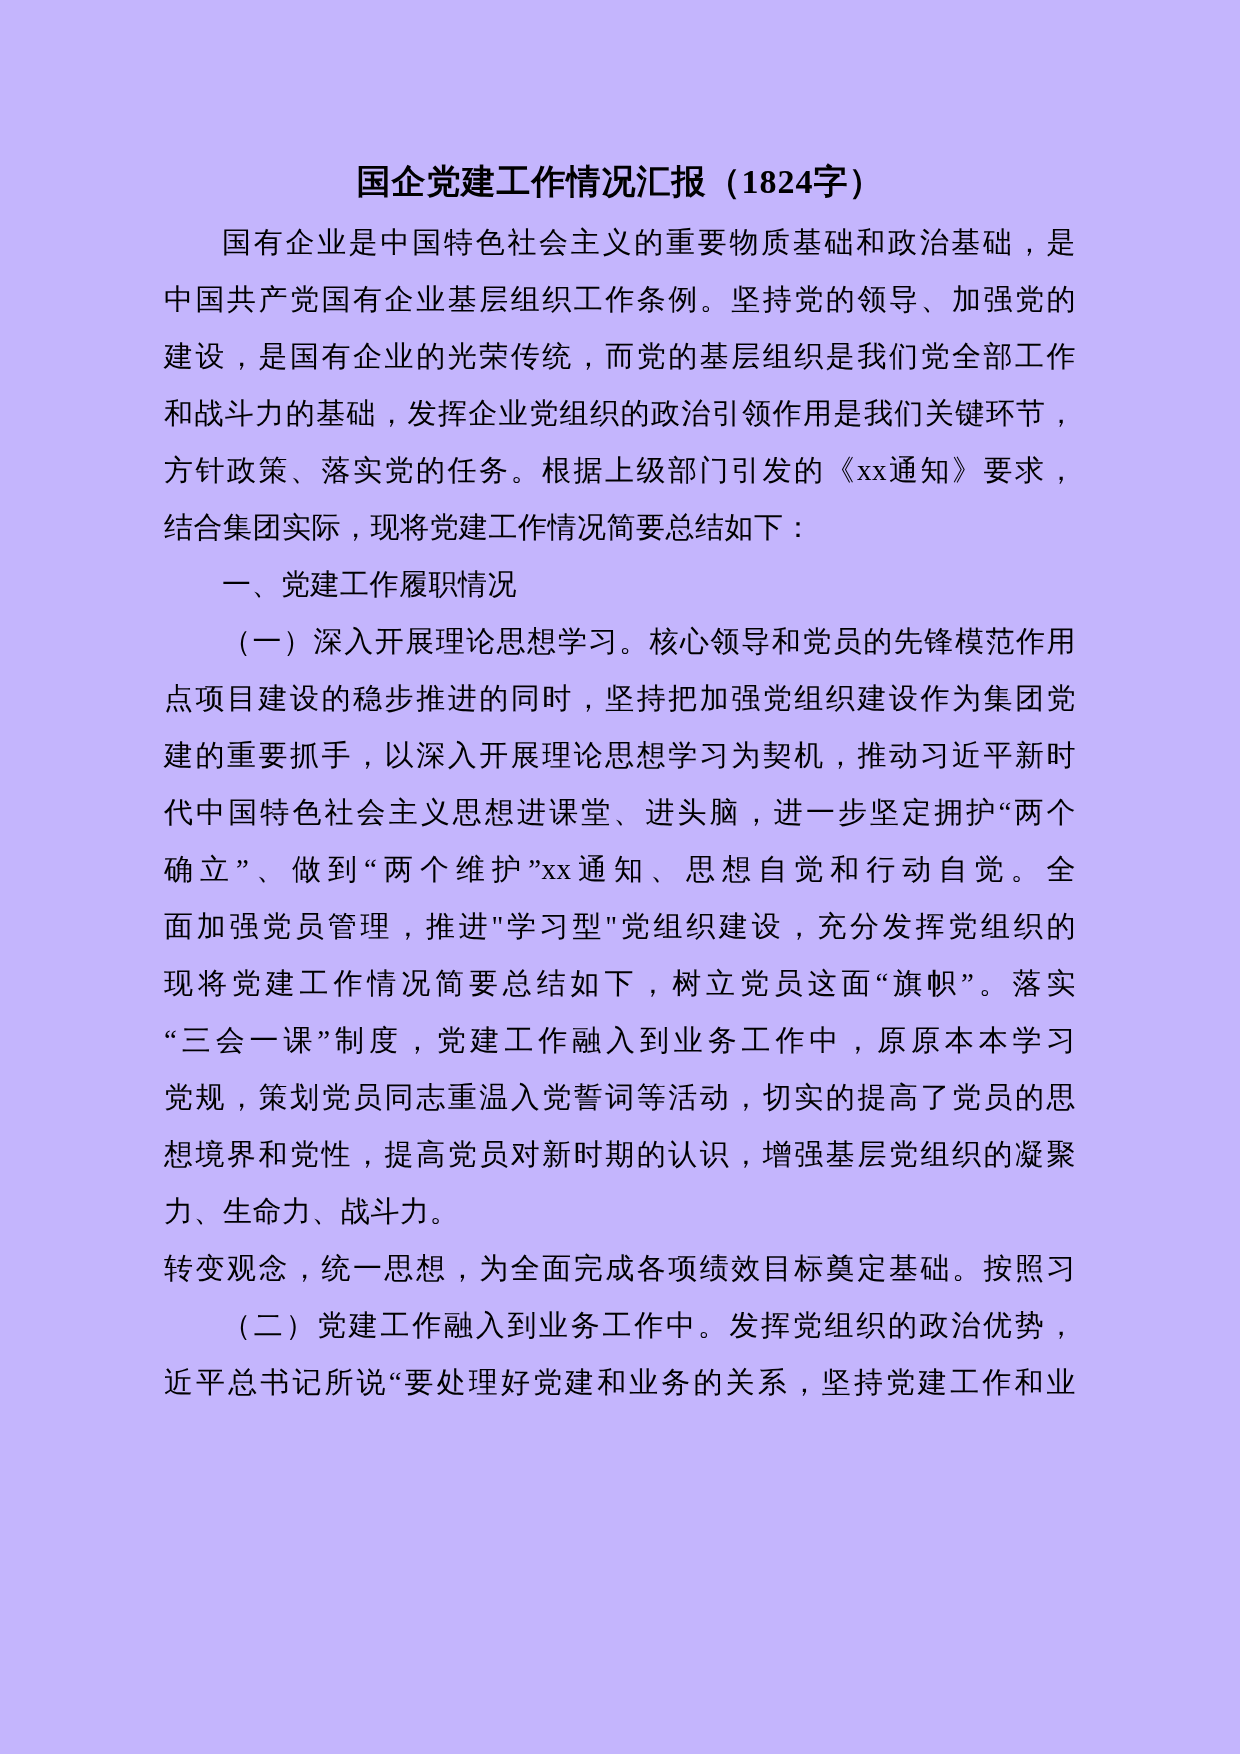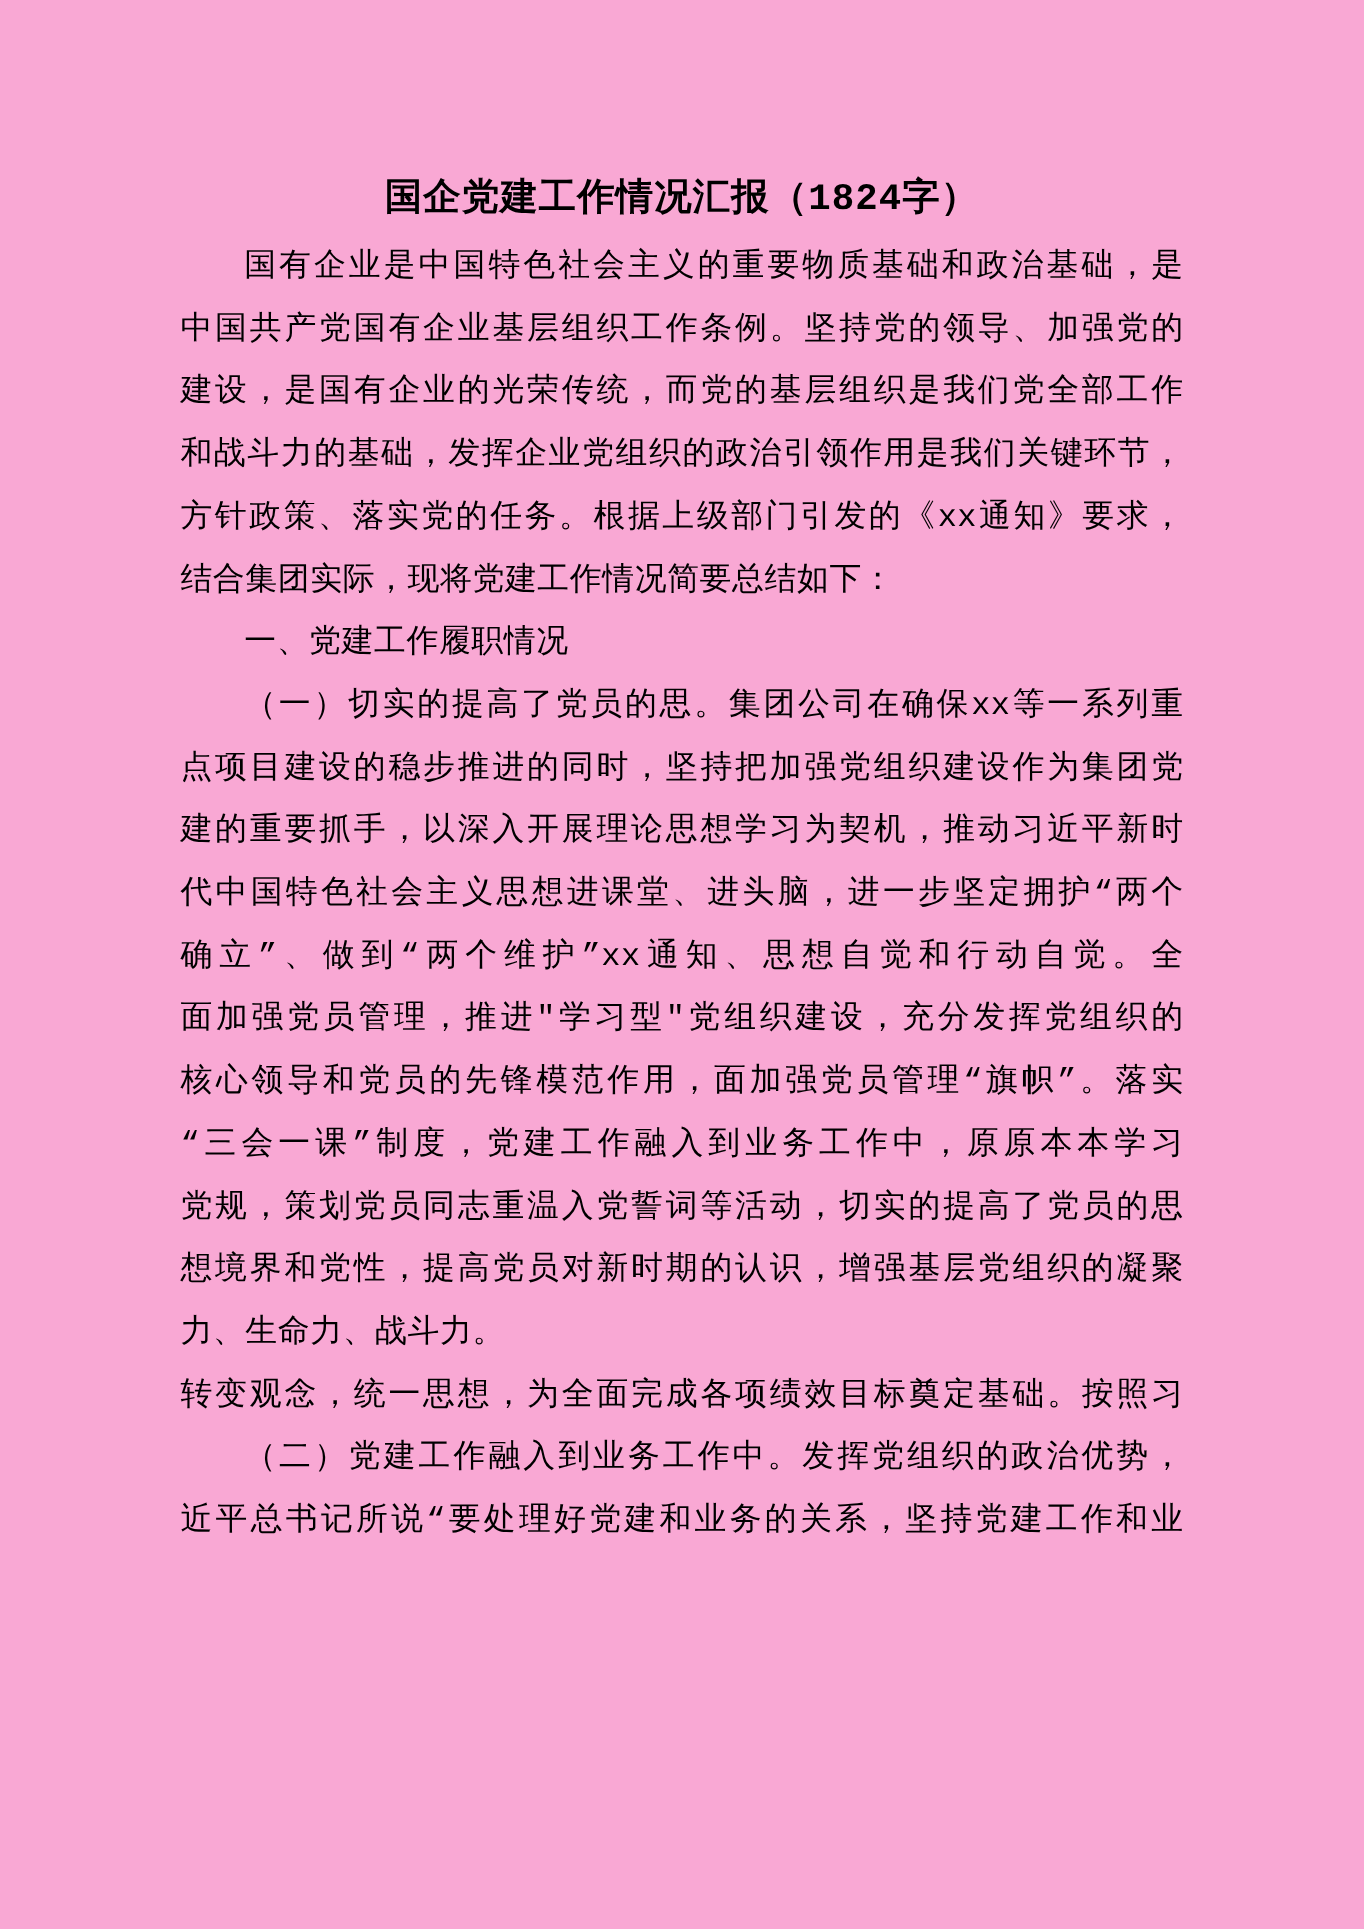--- a/index.html
+++ b/index.html
@@ -4,23 +4,23 @@
 <style>
   html, body {
     margin: 0;
     padding: 0;
     background: #ffffff;
   }
   .page {
     position: relative;
     width: 1240px;
     height: 1754px;
-    background: #f9a8d4;
+    background: #c4b5fd;
     overflow: hidden;
-    font-family: Liberation Mono, monospace;
+    font-family: Liberation Serif, serif;
     color: #000000;
   }
   .content {
     position: absolute;
     left: 164px;
     top: 150px;
     width: 912px;
   }
   .doc-title {
     font-size: 34px;
@@ -56,27 +56,27 @@
   <div class="content">
     <div class="doc-title">国企党建工作情况汇报（1824字）</div>
     <div class="doc-body">
         <div class="line first">国有企业是中国特色社会主义的重要物质基础和政治基础，是</div>
         <div class="line">中国共产党国有企业基层组织工作条例。坚持党的领导、加强党的</div>
         <div class="line">建设，是国有企业的光荣传统，而党的基层组织是我们党全部工作</div>
         <div class="line">和战斗力的基础，发挥企业党组织的政治引领作用是我们关键环节，</div>
         <div class="line">方针政策、落实党的任务。根据上级部门引发的《xx通知》要求，</div>
         <div class="line para-last">结合集团实际，现将党建工作情况简要总结如下：</div>
         <div class="line first para-last">一、党建工作履职情况</div>
-        <div class="line first">（一）切实的提高了党员的思。集团公司在确保xx等一系列重</div>
+        <div class="line first">（一）深入开展理论思想学习。核心领导和党员的先锋模范作用</div>
         <div class="line">点项目建设的稳步推进的同时，坚持把加强党组织建设作为集团党</div>
         <div class="line">建的重要抓手，以深入开展理论思想学习为契机，推动习近平新时</div>
         <div class="line">代中国特色社会主义思想进课堂、进头脑，进一步坚定拥护“两个</div>
         <div class="line">确立”、做到“两个维护”xx通知、思想自觉和行动自觉。全</div>
         <div class="line">面加强党员管理，推进"学习型"党组织建设，充分发挥党组织的</div>
-        <div class="line">核心领导和党员的先锋模范作用，面加强党员管理“旗帜”。落实</div>
+        <div class="line">现将党建工作情况简要总结如下，树立党员这面“旗帜”。落实</div>
         <div class="line">“三会一课”制度，党建工作融入到业务工作中，原原本本学习</div>
         <div class="line">党规，策划党员同志重温入党誓词等活动，切实的提高了党员的思</div>
         <div class="line">想境界和党性，提高党员对新时期的认识，增强基层党组织的凝聚</div>
         <div class="line para-last">力、生命力、战斗力。</div>
         <div class="line">转变观念，统一思想，为全面完成各项绩效目标奠定基础。按照习</div>
         <div class="line first">（二）党建工作融入到业务工作中。发挥党组织的政治优势，</div>
         <div class="line">近平总书记所说“要处理好党建和业务的关系，坚持党建工作和业</div>
       </div>
   </div>
 </div>

